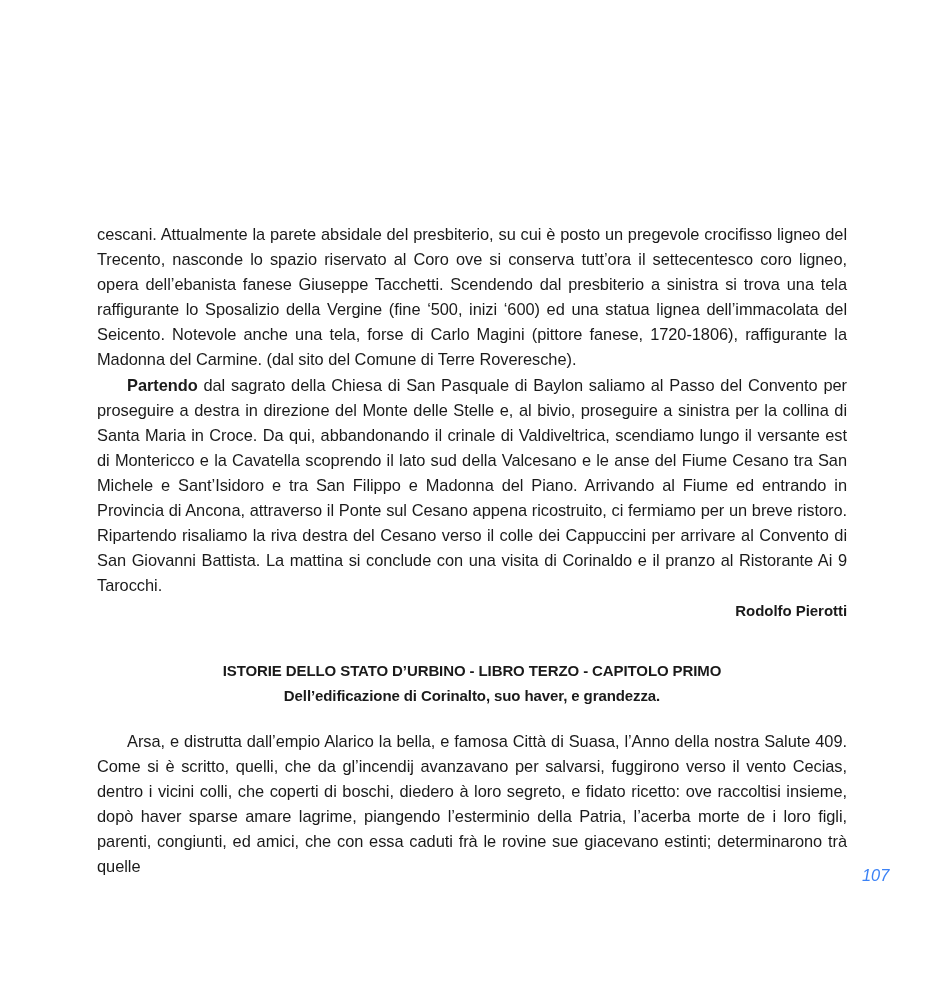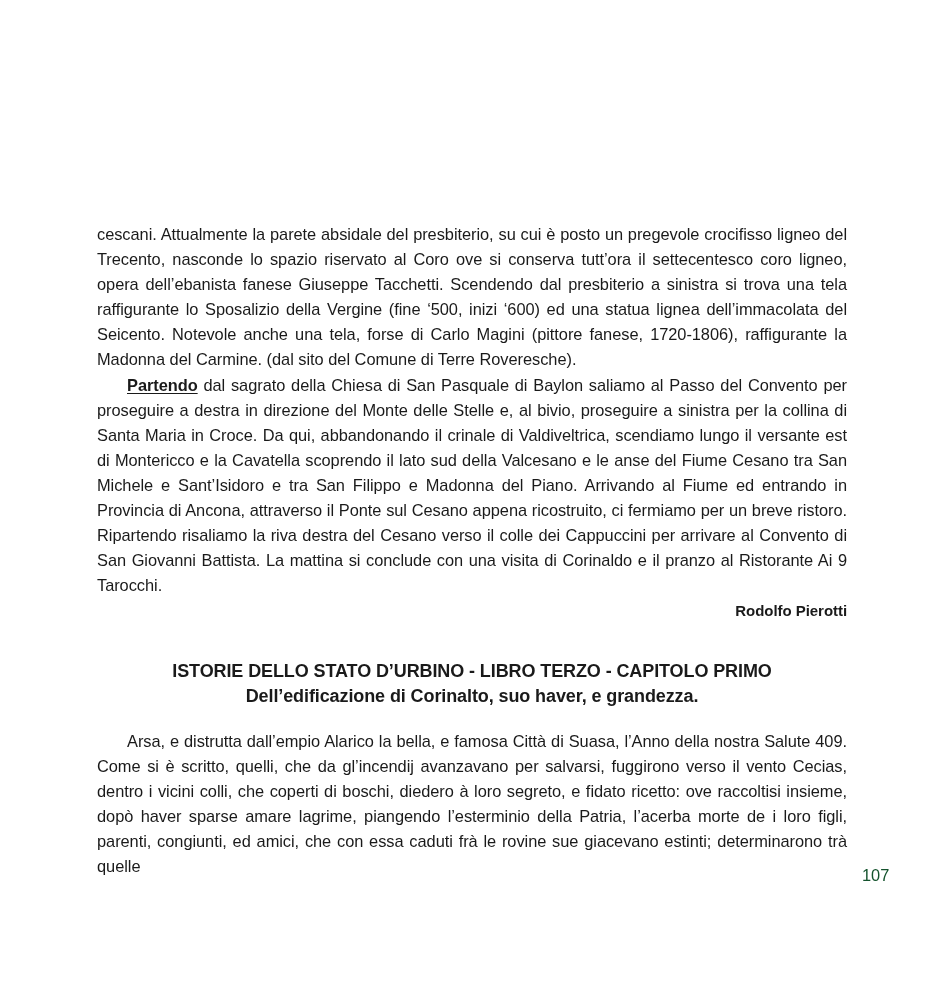--- a/index.html
+++ b/index.html
@@ -36,56 +36,56 @@
     text-justify: inter-word;
     letter-spacing: -0.05px;
     word-spacing: 0.1px;
     hyphens: manual;
   }
   p.body-par.indented {
     text-indent: 30px;
   }
   .lead-underline {
     font-weight: bold;
-    text-decoration: underline;
     text-underline-offset: 2px;
   }
   .byline {
     margin: 0;
     font-size: 15px;
     line-height: 25.1px;
     font-weight: bold;
     text-align: right;
     letter-spacing: -0.05px;
   }
   .chapter-head {
     margin: 0;
     text-align: center;
     font-weight: bold;
-    font-size: 18px;
+    font-size: 15px;
     line-height: 24px;
     letter-spacing: -0.1px;
   }
   .chapter-head.line1 {
     padding-top: 35px;
   }
   .chapter-head.line2 {
     padding-top: 1px;
   }
   .spacer-before-final {
     height: 21px;
   }
   .page-number {
     position: absolute;
     left: 862px;
     top: 863px;
     font-size: 16.4px;
     line-height: 25.1px;
-    color: #14532d;
+    color: #3b82f6;
     letter-spacing: -0.05px;
+    font-style: italic;
   }
 </style>
 </head>
 <body>
 
 <div class="page">
 
   <div class="text-column">
 
     <p class="body-par">cescani. Attualmente la parete absidale del presbiterio, su cui è posto un pregevole crocifisso ligneo del Trecento, nasconde lo spazio riservato al Coro ove si conserva tutt’ora il settecentesco coro ligneo, opera dell’ebanista fanese Giuseppe Tacchetti. Scendendo dal presbiterio a sinistra si trova una tela raffigurante lo Sposalizio della Vergine (fine ‘500, inizi ‘600) ed una statua lignea dell’immacolata del Seicento. Notevole anche una tela, forse di Carlo Magini (pittore fanese, 1720-1806), raffigurante la Madonna del Carmine. (dal sito del Comune di Terre Roveresche).</p>

